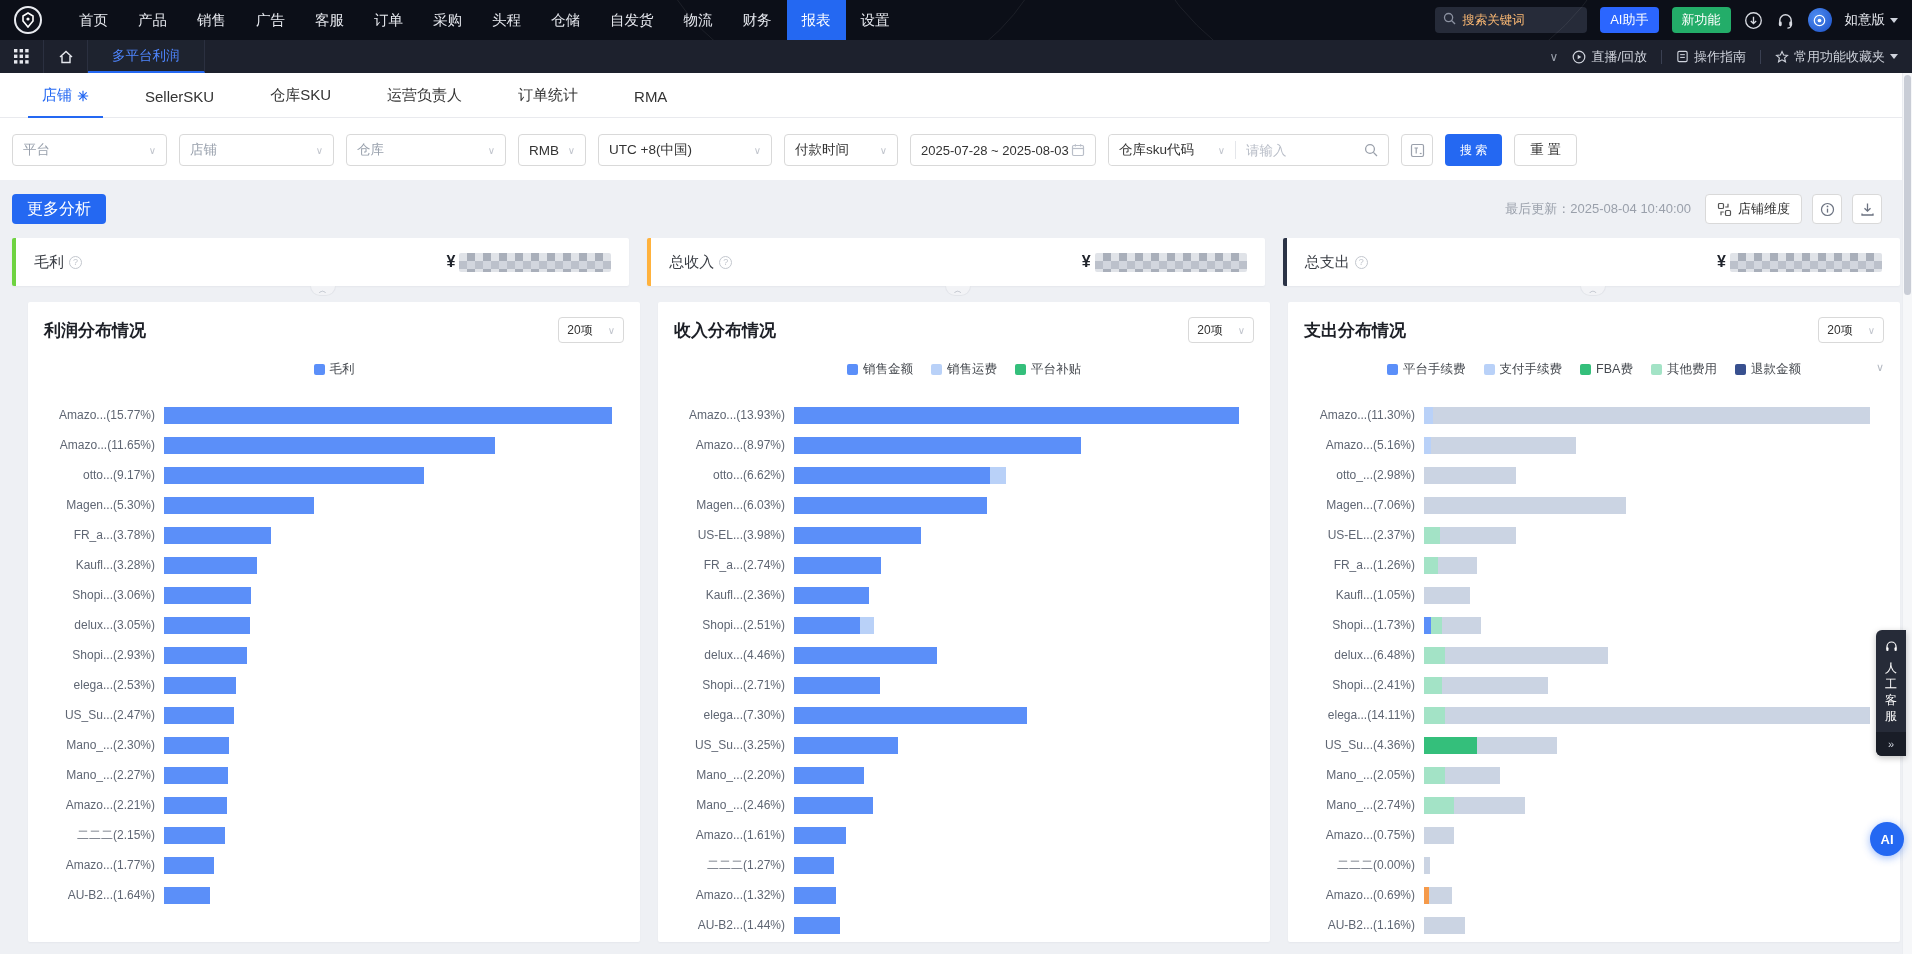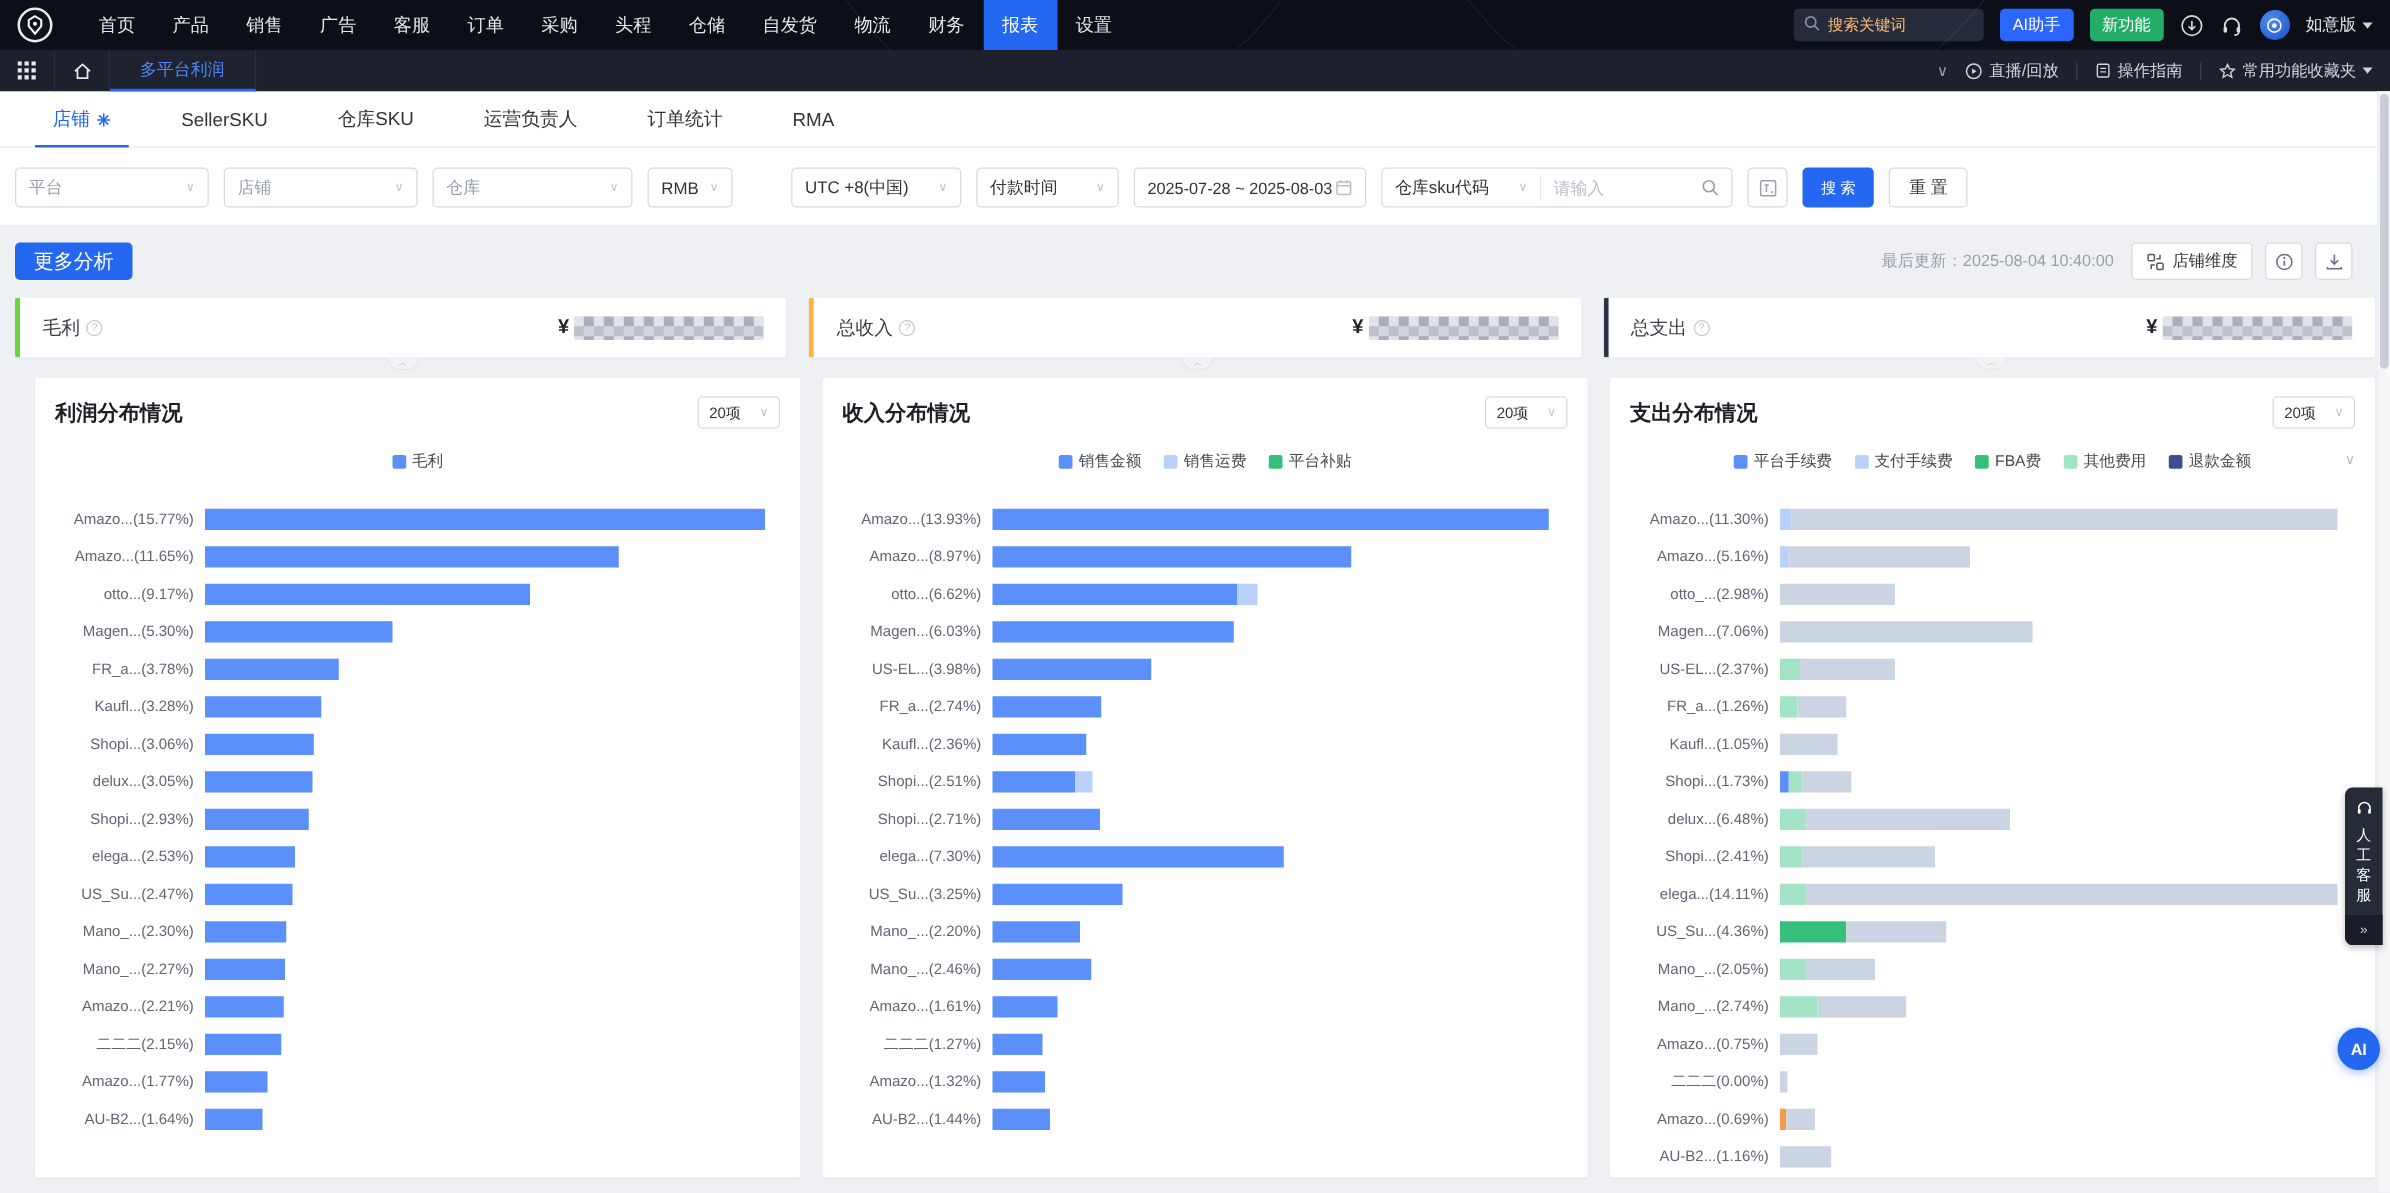--- a/index.html
+++ b/index.html
@@ -242,21 +242,21 @@
         <span class="chev">∨</span>
       </div>
     <div class="sel" style="width:160px;">
         <span class="ph">仓库</span>
         <span class="chev">∨</span>
       </div>
     <div class="sel" style="width:68px;">
         <span class="val">RMB</span>
         <span class="chev">∨</span>
       </div>
-    <div class="sel" style="width:136px;margin-left:35px;">
+    <div class="sel" style="width:174px;">
         <span class="val">UTC +8(中国)</span>
         <span class="chev">∨</span>
       </div>
     <div class="sel" style="width:114px;">
         <span class="val">付款时间</span>
         <span class="chev">∨</span>
       </div>
     <div class="sel" style="width:186px;">
         <span class="val" style="font-size:13px;">2025-07-28 ~ 2025-08-03</span>
       <svg width="14" height="14" viewBox="0 0 14 14">
@@ -540,20 +540,26 @@
           <div class="clabel">Kaufl...(2.36%)</div>
           <div class="ctrack">
             <div class="seg" style="width: 16.4%; background: rgb(91, 143, 249);"></div>
           </div>
         </div>
         <div class="crow">
           <div class="clabel">Shopi...(2.51%)</div>
           <div class="ctrack">
             <div class="seg" style="width: 14.4%; background: rgb(91, 143, 249);"></div>
             <div class="seg" style="width: 3%; background: rgb(185, 209, 248);"></div>
+          </div>
+        </div>
+        <div class="crow">
+          <div class="clabel">delux...(4.46%)</div>
+          <div class="ctrack">
+            <div class="seg" style="width: 31%; background: rgb(91, 143, 249);"></div>
           </div>
         </div>
         <div class="crow">
           <div class="clabel">Shopi...(2.71%)</div>
           <div class="ctrack">
             <div class="seg" style="width: 18.8%; background: rgb(91, 143, 249);"></div>
           </div>
         </div>
         <div class="crow">
           <div class="clabel">elega...(7.30%)</div>

